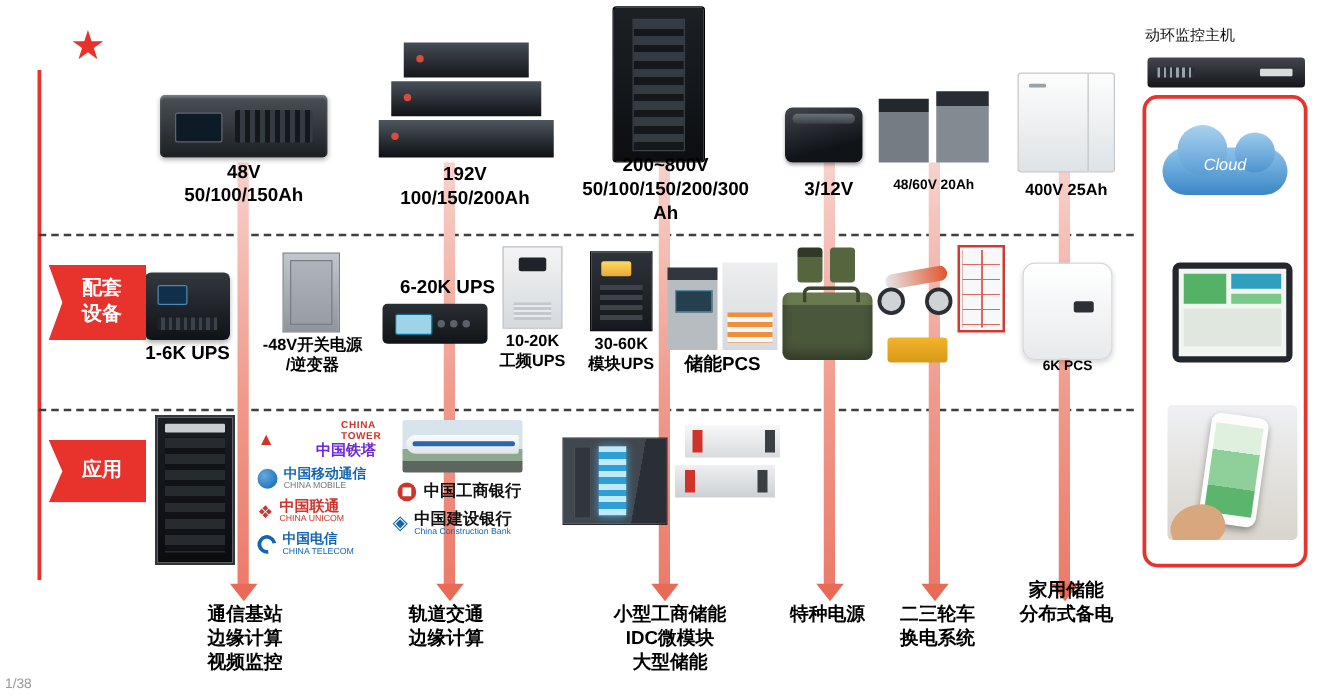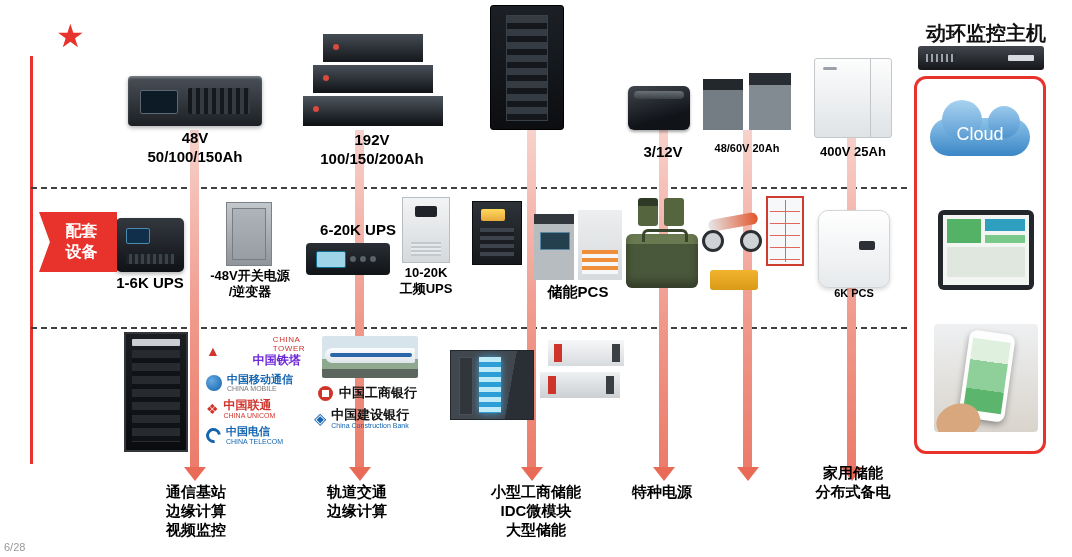--- a/index.html
+++ b/index.html
@@ -140,21 +140,21 @@
   .logo-row{display:flex;align-items:center;gap:5px;margin-bottom:6px;}
   .logo-texts{display:flex;flex-direction:column;line-height:1.1;}
   .glyph-red{color:#d0342c;font-size:14px;line-height:1;flex:0 0 auto;}
   .glyph-blue{color:#1565b0;font-size:16px;line-height:1;flex:0 0 auto;}
   .mobile-icon{width:16px;height:16px;border-radius:50%;flex:0 0 auto;
      background:radial-gradient(circle at 35% 35%,#66a8e0,#0f62ac);}
   .telecom-icon{width:15px;height:15px;border:3px solid #1565b0;border-radius:50%;border-right-color:transparent;
      transform:rotate(35deg);box-sizing:border-box;flex:0 0 auto;}
   .icbc-coin{width:15px;height:15px;border-radius:50%;background:#cf342b;position:relative;flex:0 0 auto;}
   .icbc-coin::before{content:"";position:absolute;inset:4px;background:#fff;}
-  .t-en-red{color:#d0342c;font-size:8px;font-weight:normal;letter-spacing:.5px;padding-left:48px;}
+  .t-en-red{color:#d0342c;font-size:8px;font-weight:bold;letter-spacing:.5px;padding-left:48px;}
   .t-cn{font-size:12px;font-weight:bold;color:#6d28d9;margin-left:28px;}
   .t-cn-blue{color:#1565b0;font-size:11px;font-weight:bold;}
   .t-cn-red{color:#d0342c;font-size:12px;font-weight:bold;}
   .t-en-gray{color:#777;font-size:7px;}
   .t-en-red-sm{color:#d0342c;font-size:7px;}
   .t-en-blue{color:#1565b0;font-size:7px;}
   .t-bank{font-size:13px;font-weight:bold;color:#111;}
 
   .train{left:322px;top:336px;width:96px;height:42px;border-radius:2px;
      background:linear-gradient(180deg,#d7e4ec 0 55%,#8ea98f 55% 78%,#5c665e 78%);}
@@ -171,37 +171,37 @@
      background:repeating-linear-gradient(180deg,#bfeaf8 0 5px,#2e9fd6 5px 10px);box-shadow:0 0 8px rgba(70,180,240,.8);}
   .idc1::after{content:"";position:absolute;left:8px;top:6px;width:12px;height:56px;background:#31363c;border:1px solid #4a5057;}
 
   .idc2{left:540px;top:340px;width:86px;height:62px;background:
      linear-gradient(180deg,#f6f7f8,#d8dbde) 8px 0/76px 26px no-repeat,
      linear-gradient(180deg,#eef0f1,#ccd0d3) 0 32px/80px 26px no-repeat;}
   .idc2::before{content:"";position:absolute;left:14px;top:4px;width:8px;height:18px;background:#cf342b;
      box-shadow:-6px 32px 0 #cf342b,58px 0 0 #3a3f44,52px 32px 0 #3a3f44;}
 
   
-  .host-title{left:916px;top:20px;width:130px;text-align:right;font-weight:bold;font-size:20px;color:#111;z-index:3;}
+  .host-title{left:916px;top:20px;width:130px;text-align:left;font-weight:normal;font-size:12px;color:#111;z-index:3;}
   .hostdev{left:918px;top:46px;width:126px;height:24px;border-radius:3px;
      background:linear-gradient(180deg,#43474d,#14161a);}
   .hostdev::before{content:"";position:absolute;left:8px;top:8px;width:30px;height:8px;
      background:repeating-linear-gradient(90deg,#9aa2aa 0 2px,#2a2e33 2px 5px);}
   .hostdev::after{content:"";position:absolute;right:10px;top:9px;width:26px;height:6px;background:#d8dcdf;border-radius:1px;}
 
   .redbox{left:914px;top:76px;width:132px;height:378px;border:3px solid #e8322c;border-radius:12px;box-sizing:border-box;z-index:1;}
 
   .cloud-wrap{left:930px;top:94px;width:100px;height:64px;z-index:2;}
   .cloud-body{position:absolute;left:0;right:0;bottom:2px;height:38px;border-radius:20px;
      background:linear-gradient(180deg,#8ec4ea,#3b86c6);}
   .cloud-body::before{content:"";position:absolute;left:12px;top:-18px;width:40px;height:40px;border-radius:50%;
      background:linear-gradient(180deg,#a8d2ef,#5a9cd4);}
   .cloud-body::after{content:"";position:absolute;right:10px;top:-12px;width:32px;height:32px;border-radius:50%;
      background:linear-gradient(180deg,#9ccaec,#4e94cf);}
-  .cloud-label{position:absolute;left:0;right:0;top:30px;text-align:center;color:#fff;font-size:18px;z-index:3;}
+  .cloud-label{position:absolute;left:0;right:0;top:30px;text-align:center;color:#fff;font-size:13px;z-index:3;font-style:italic;}
 
   .monitor{left:938px;top:210px;width:96px;height:80px;background:#23262b;border-radius:6px;z-index:2;}
   .monitor-screen{position:absolute;inset:5px;background:
      linear-gradient(#53b266,#53b266) 4px 4px/34px 24px no-repeat,
      linear-gradient(#2f9fbf,#2f9fbf) 42px 4px/40px 12px no-repeat,
      linear-gradient(#79c98a,#79c98a) 42px 20px/40px 8px no-repeat,
      linear-gradient(#dfe7df,#dfe7df) 4px 32px/78px 30px no-repeat;
      background-color:#f2f5f1;}
 
   .phonewrap{left:934px;top:324px;width:104px;height:108px;border-radius:4px;overflow:hidden;z-index:2;
@@ -213,27 +213,30 @@
   .phone::before{content:"";position:absolute;left:4px;right:4px;top:8px;bottom:8px;
      background:linear-gradient(180deg,#dff0df 0 30%,#8fcf9a 30% 70%,#5cb56c 70%);}
 
   .pagenum{left:4px;top:541px;font-size:11px;color:#999;z-index:3;}
 </style>
 </head>
 <body>
 
 <div class="stage">
 
-  <div class="abs pagenum">6/28</div>
+  <div class="abs pagenum">1/38</div>
 
   <div class="abs rail-line"></div>
   <div class="abs star">★</div>
   <div class="abs ribbon ribbon-2">
     <span>配套
 设备</span>
+  </div>
+  <div class="abs ribbon ribbon-3">
+    <span>应用</span>
   </div>
 
   <div class="abs dash dash-1"></div>
   <div class="abs dash dash-2"></div>
 
   <div class="abs arrow" style="left:190px"></div>
   <div class="abs arrow" style="left:355px"></div>
   <div class="abs arrow" style="left:527px"></div>
   <div class="abs arrow" style="left:659px"></div>
   <div class="abs arrow" style="left:743px"></div>
@@ -243,20 +246,23 @@
   <div class="img pack192"></div>
   <div class="img packhv"></div>
   <div class="img pack312"></div>
   <div class="img pack4860"></div>
   <div class="img pack400"></div>
 
   <div class="label lg" style="left:120px;top:129px;width:150px">48V
 50/100/150Ah</div>
   <div class="label lg" style="left:292px;top:131px;width:160px">192V
 100/150/200Ah</div>
+  <div class="label lg" style="left:450px;top:124px;width:165px">200~800V
+50/100/150/200/300
+Ah</div>
   <div class="label lg" style="left:632px;top:143px;width:62px">3/12V</div>
   <div class="label md" style="left:696px;top:142px;width:102px">48/60V 20Ah</div>
   <div class="label sm" style="left:810px;top:144px;width:86px">400V 25Ah</div>
 
   <div class="img upstower"></div>
   <div class="img switchcab"></div>
   <div class="img rackups"></div>
   <div class="img cab1020"></div>
   <div class="img cab3060"></div>
   <div class="img pcscabs"></div>
@@ -268,20 +274,22 @@
   </div>
   <div class="img swapcab"></div>
   <div class="img pcs6k"></div>
 
   <div class="label lg" style="left:106px;top:274px;width:88px">1-6K UPS</div>
   <div class="label sm" style="left:194px;top:268px;width:112px">-48V开关电源
 /逆变器</div>
   <div class="label lg" style="left:308px;top:221px;width:100px">6-20K UPS</div>
   <div class="label sm" style="left:384px;top:265px;width:84px">10-20K
 工频UPS</div>
+  <div class="label sm" style="left:456px;top:267px;width:82px">30-60K
+模块UPS</div>
   <div class="label lg" style="left:534px;top:283px;width:88px">储能PCS</div>
   <div class="label md" style="left:818px;top:287px;width:72px">6K PCS</div>
 
   <div class="img rack3"></div>
 
   <div class="abs logos">
     <div class="logo-row">
       <span class="glyph-red">▲</span>
       <span class="logo-texts">
         <span class="t-en-red">CHINA TOWER</span>
@@ -330,20 +338,22 @@
 
   <div class="label lg" style="left:142px;top:483px;width:108px">通信基站
 边缘计算
 视频监控</div>
   <div class="label lg" style="left:308px;top:483px;width:98px">轨道交通
 边缘计算</div>
   <div class="label lg" style="left:478px;top:483px;width:116px">小型工商储能
 IDC微模块
 大型储能</div>
   <div class="label lg" style="left:626px;top:483px;width:72px">特种电源</div>
+  <div class="label lg" style="left:712px;top:483px;width:76px">二三轮车
+换电系统</div>
   <div class="label lg" style="left:806px;top:464px;width:94px">家用储能
 分布式备电</div>
 
   <div class="abs host-title">动环监控主机</div>
   <div class="img hostdev"></div>
   <div class="abs redbox"></div>
 
   <div class="abs cloud-wrap">
     <div class="cloud-body"></div>
     <div class="cloud-label">Cloud</div>

